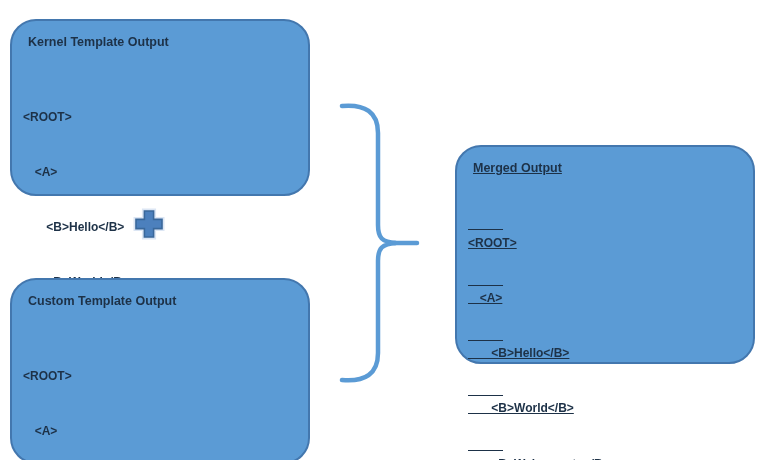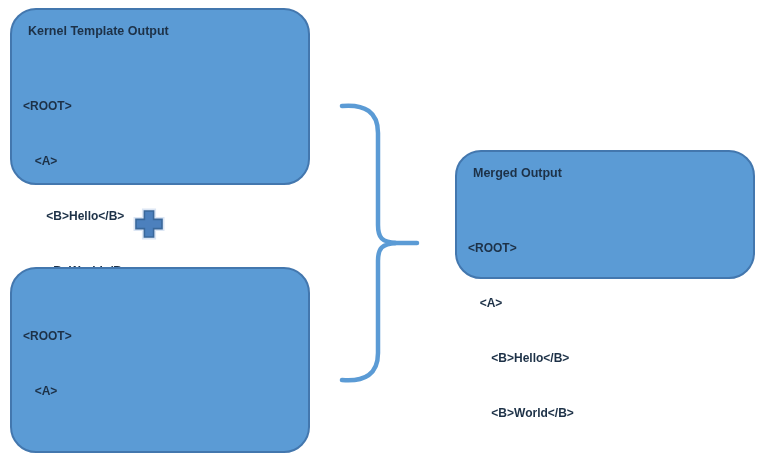--- a/index.html
+++ b/index.html
@@ -2,25 +2,25 @@
 <html><head>
 <meta charset="utf-8">
 <style>
   html,body{margin:0;padding:0;background:#ffffff;}
   .canvas{
     position:relative;width:761px;height:460px;background:#ffffff;
     font-family:"Liberation Sans",sans-serif;overflow:hidden;
   }
   .box{
     position:absolute;background:#5b9bd5;border:2px solid #4377ae;
-    border-radius:26px;box-sizing:border-box;color:#1d3147;
+    border-radius:26px;box-sizing:border-box;color:#1d3147;margin-top:11px;
   }
   .box-kernel{left:10px;top:8px;width:300px;height:177px;}
   .box-custom{left:10px;top:267px;width:300px;height:186px;}
-  .box-merged{left:455px;top:150px;width:300px;height:129px;}
+  .box-merged{left:455px;top:134px;width:300px;height:219px;text-decoration:underline;}
   .box-title{
     padding:14px 0 0 16px;font-size:12.5px;font-weight:bold;line-height:15px;
   }
   .box-code{
     margin-top:21px;padding-left:11px;font-size:12px;font-weight:bold;
     line-height:18.4px;white-space:pre;word-spacing:2.5px;
   }
   .plus-icon-svg{position:absolute;left:131px;top:206px;}
   .brace-icon-svg{position:absolute;left:335px;top:95px;}
 </style>
@@ -40,20 +40,21 @@
       <div>&lt;/ROOT&gt;</div>
     </div>
   </div>
 
   <svg class="plus-icon-svg" width="36" height="36" viewBox="-18 -18 36 36">
     <path d="M -4.6 -13 L 4.6 -13 L 4.6 -4.6 L 13 -4.6 L 13 4.6 L 4.6 4.6 L 4.6 13 L -4.6 13 L -4.6 4.6 L -13 4.6 L -13 -4.6 L -4.6 -4.6 Z" fill="#4c80bd" stroke="#dce6f4" stroke-width="5" paint-order="stroke"></path>
     <path d="M -4.6 -13 L 4.6 -13 L 4.6 -4.6 L 13 -4.6 L 13 4.6 L 4.6 4.6 L 4.6 13 L -4.6 13 L -4.6 4.6 L -13 4.6 L -13 -4.6 L -4.6 -4.6 Z" fill="none" stroke="#3a689b" stroke-width="1.6"></path>
   </svg>
 
   <div class="box box-custom">
+    <div class="box-title">Custom Template Output</div>
     <div class="box-code">
       <div>&lt;ROOT&gt;</div>
       <div>  &lt;A&gt;</div>
       
       
       
       
       
     </div>
   </div>

